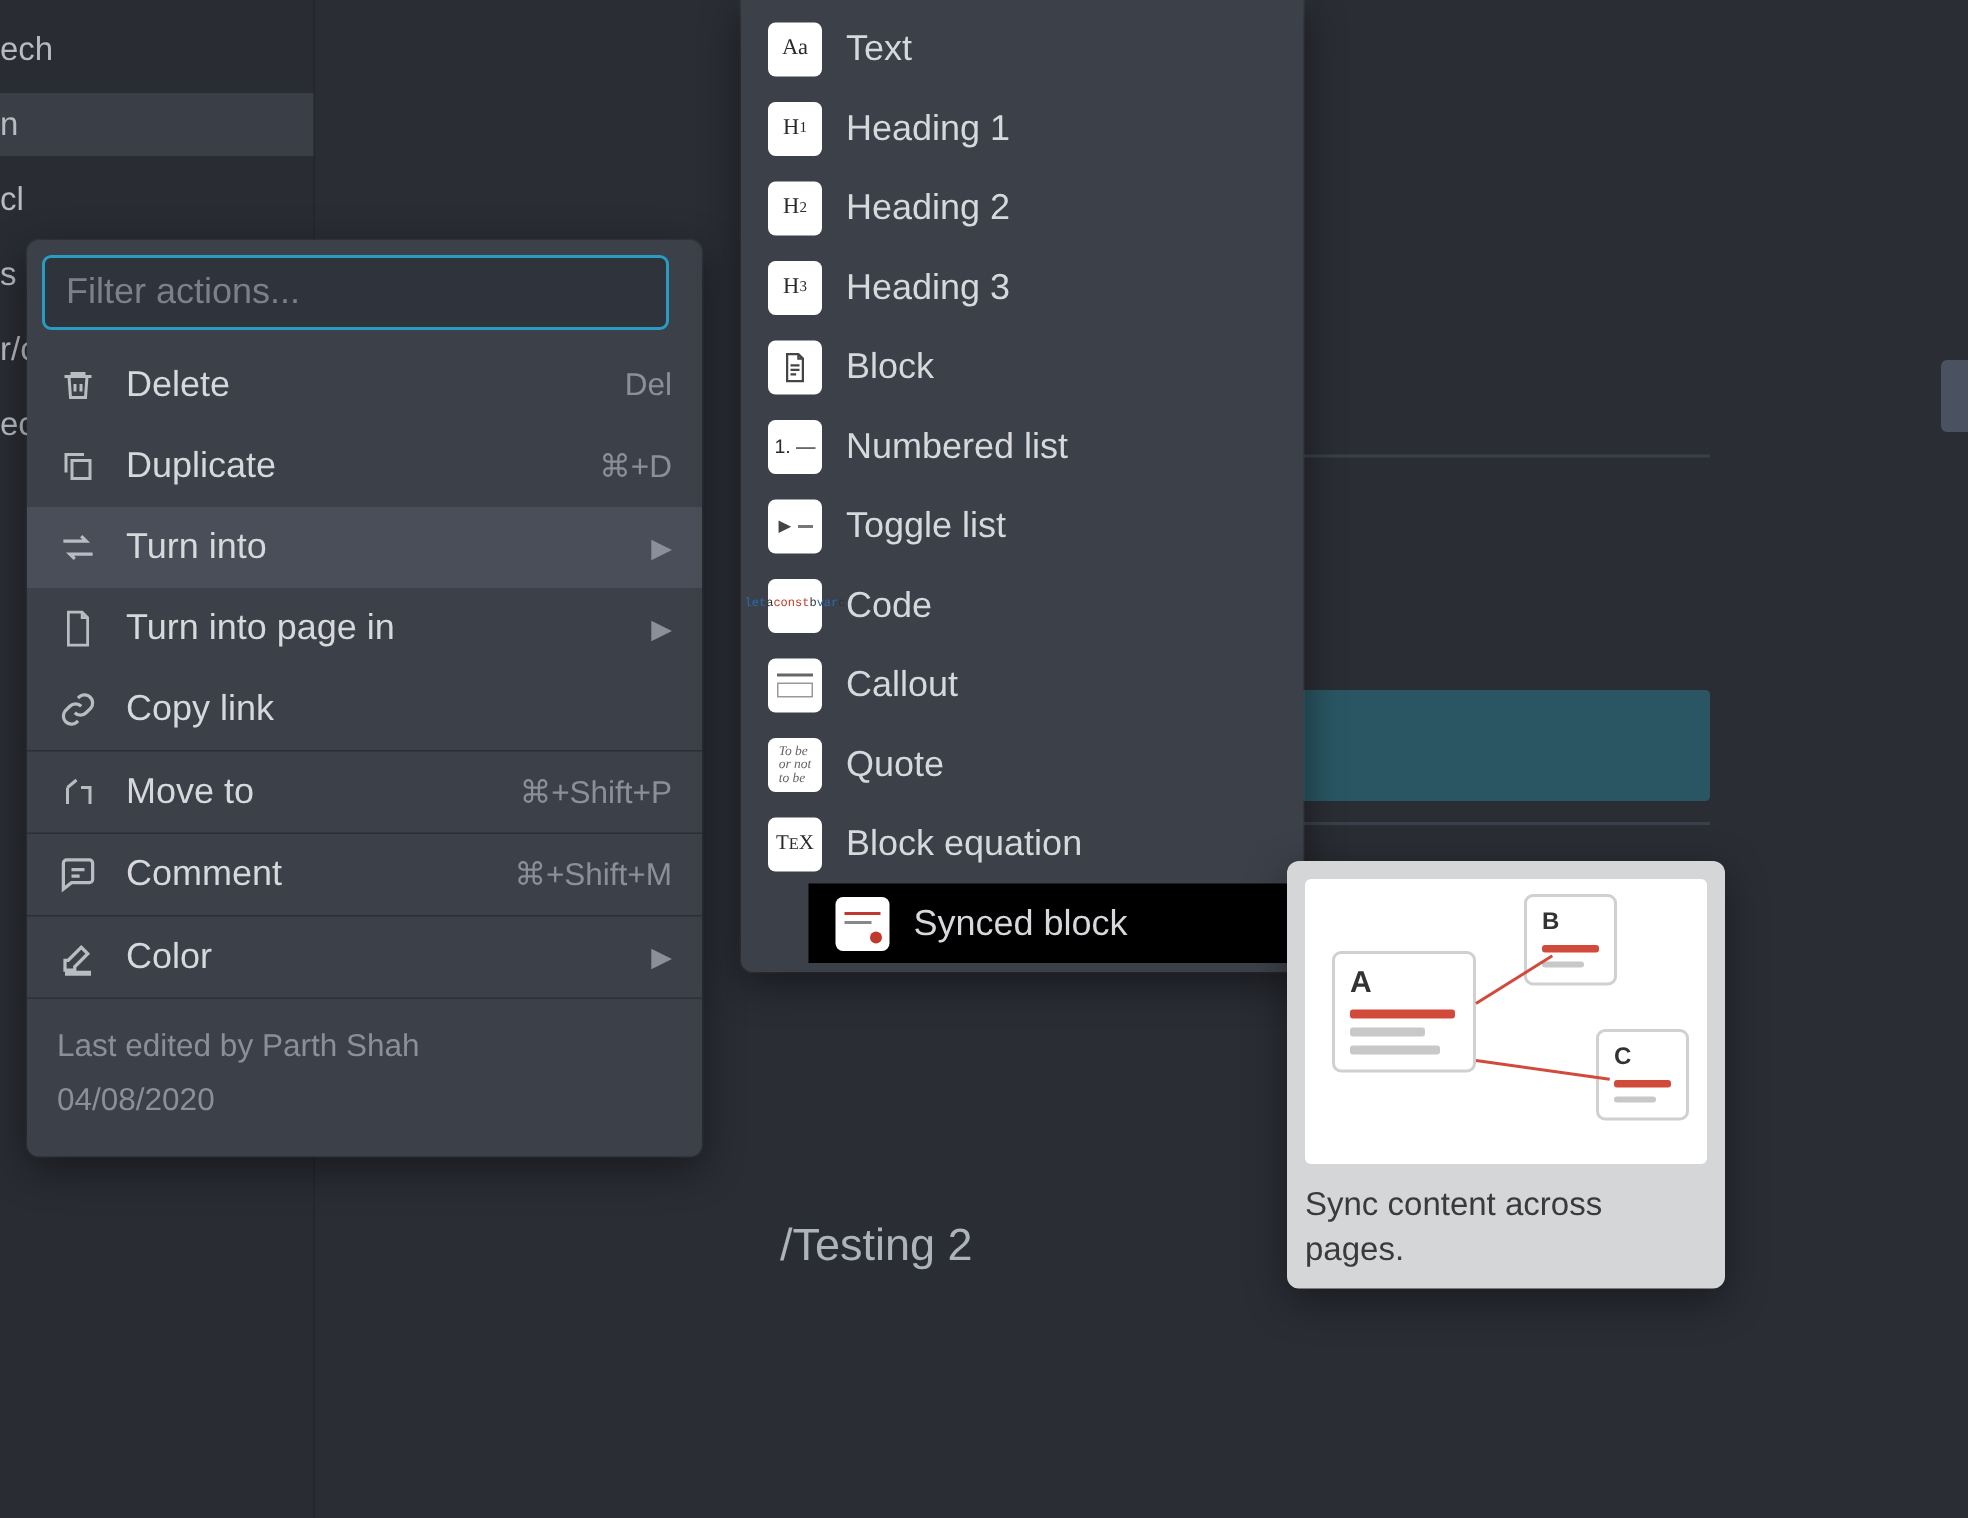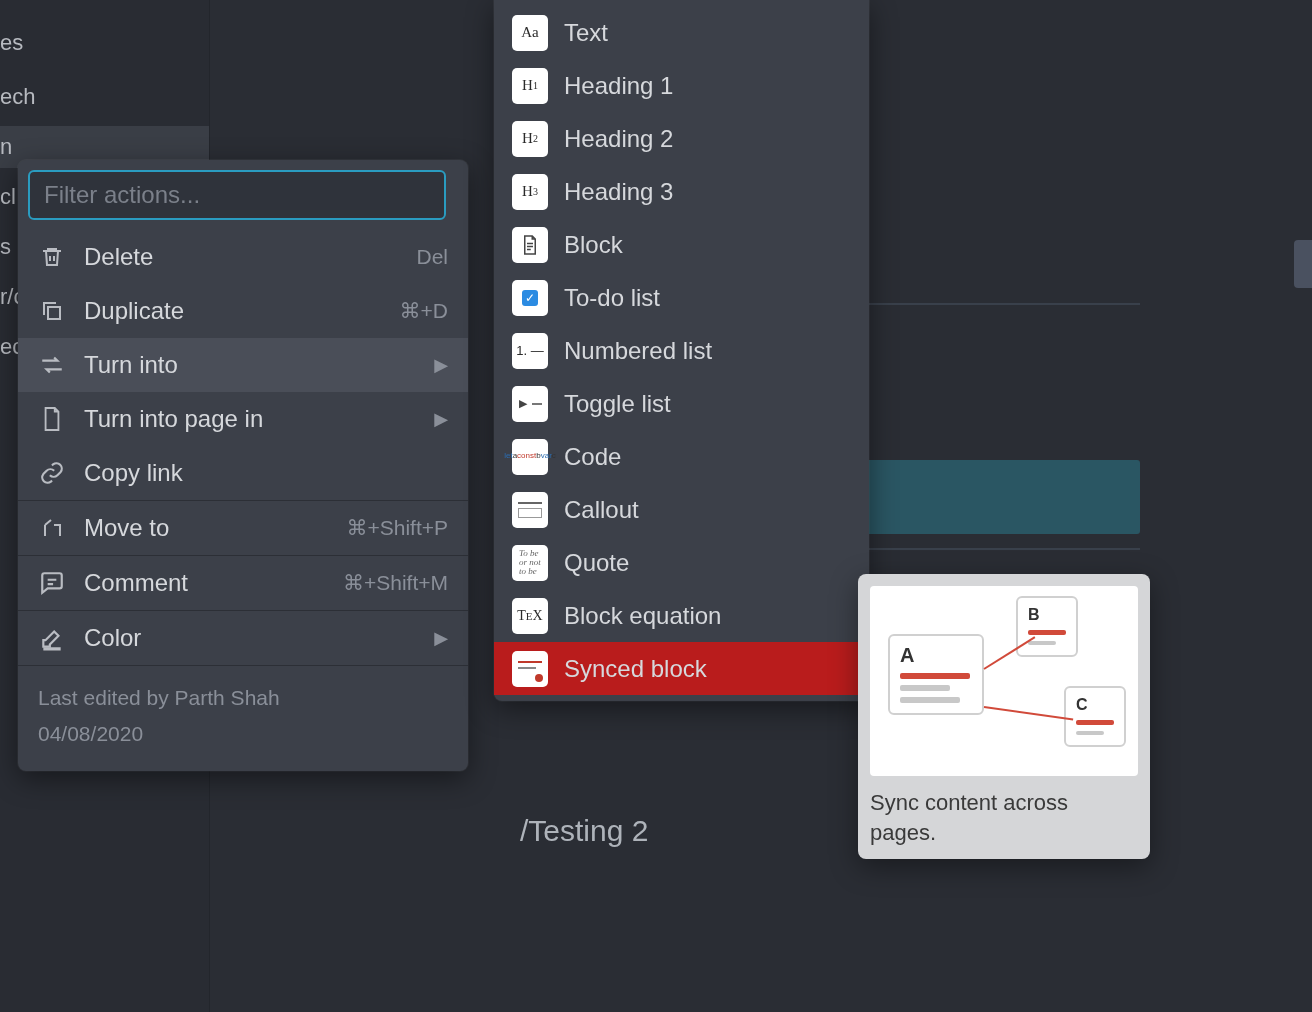--- a/index.html
+++ b/index.html
@@ -144,21 +144,21 @@
   }
   .menu2 .row2 {
     display: flex;
     align-items: center;
     height: 53px;
     padding: 0 18px;
     font-size: 24px;
     color: #d6d8dc;
     cursor: pointer;
   }
-  .menu2 .row2.hl { background: #b91c1c; }
+  .menu2 .row2.hl { background: #000000; margin-left: 45px; }
   .menu2 .tile {
     width: 36px;
     height: 36px;
     border-radius: 5px;
     background: #ffffff;
     margin-right: 16px;
     display: flex;
     align-items: center;
     justify-content: center;
     font-size: 15px;
@@ -181,21 +181,21 @@
     color:#fff;
     font-size:12px;
     z-index:1;
     font-family: sans-serif;
   }
   .tile.bull::before{content:"•";font-size:18px;color:#444;position:absolute;left:7px;}
   .tile.bull::after{content:"";position:absolute;left:18px;top:17px;width:12px;height:2px;background:#777;}
   .tile.num{font-family:sans-serif;font-size:13px;}
   .tile.tgl::before{content:"▶";font-size:11px;color:#444;position:absolute;left:7px;}
   .tile.tgl::after{content:"";position:absolute;left:20px;top:17px;width:10px;height:2px;background:#777;}
-  .tile.code{font-size:8px;line-height:1.1;text-align:right;padding:0;font-family:Liberation Sans, sans-serif;color:#333;}
+  .tile.code{font-size:8px;line-height:1.1;text-align:right;padding:0;font-family:Liberation Mono, monospace;color:#333;}
   .tile.code span.r{color:#c0392b;}
   .tile.code span.b{color:#2b6cb0;}
   .tile.quote{font-size:9px;font-style:italic;line-height:1;color:#666;padding:4px;}
   .tile.callout{padding:4px;}
   .tile.callout::before{content:"";position:absolute;left:6px;right:6px;top:10px;height:2px;background:#666;}
   .tile.callout::after{content:"";position:absolute;left:6px;right:6px;top:16px;height:8px;border:1px solid #999;}
   .tile.tex{font-family:serif;font-size:14px;}
   .tile.sync{padding:4px;}
   .tile.sync::before{content:"";position:absolute;left:6px;right:6px;top:10px;height:2px;background:#c0392b;}
   .tile.sync::after{content:"";position:absolute;left:6px;right:12px;top:16px;height:2px;background:#888;}
@@ -255,21 +255,20 @@
     background:#4a5160;
     border-radius:4px 0 0 4px;
   }
 
   svg { display:block; }
 </style>
 </head>
 <body>
 
 <div class="sidebar-frag">
-  <div class="sb-item" style="margin-top:22px">es</div>
   <div class="sb-item" style="margin-top:12px">ech</div>
   <div class="sb-item sel" style="margin-top:8px">n</div>
   <div class="sb-item" style="margin-top:8px">cl</div>
   <div class="sb-item" style="margin-top:8px">s</div>
   <div class="sb-item" style="margin-top:8px">r/c</div>
   <div class="sb-item" style="margin-top:8px">ec</div>
 </div>
 
 <div class="bg-divider1"></div>
 <div class="bg-selection"></div>
@@ -394,24 +393,20 @@
     <span class="tile" style="font-family:serif">H<span style="font-size:10px">3</span></span>
     <span>Heading 3</span>
   </div>
   <div class="row2">
     <span class="tile page">
       <svg viewBox="0 0 24 28" fill="none" stroke="#444" stroke-width="2">
           <path d="M5 2h10l4 4v20H5z M15 2v4h4 M8 12h8 M8 16h8 M8 20h5"></path>
         </svg>
     </span>
     <span>Block</span>
-  </div>
-  <div class="row2">
-    <span class="tile todo"></span>
-    <span>To-do list</span>
   </div>
   <div class="row2">
     <span class="tile num">1. —</span>
     <span>Numbered list</span>
   </div>
   <div class="row2">
     <span class="tile tgl"></span>
     <span>Toggle list</span>
   </div>
   <div class="row2">

